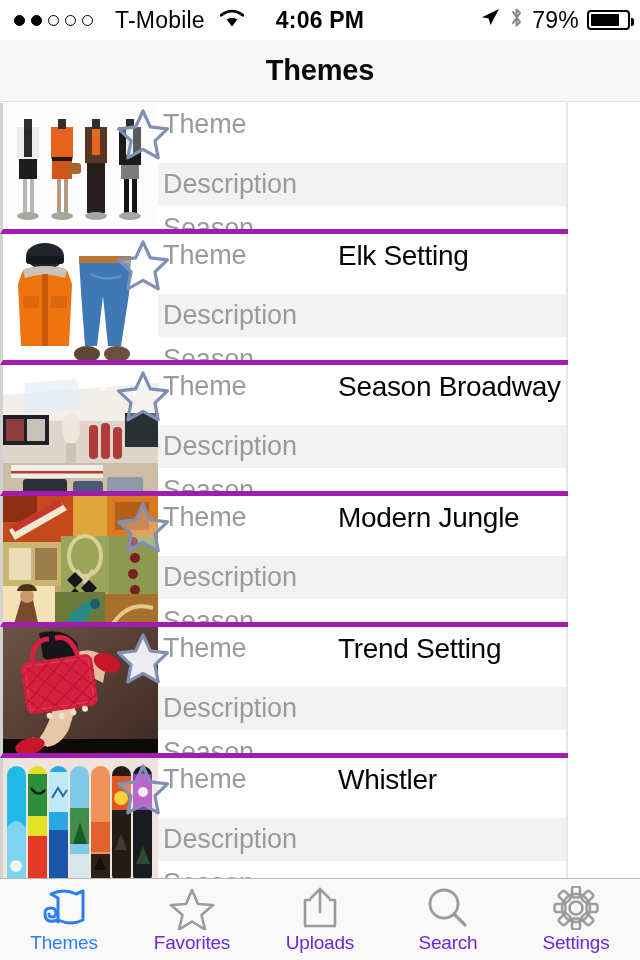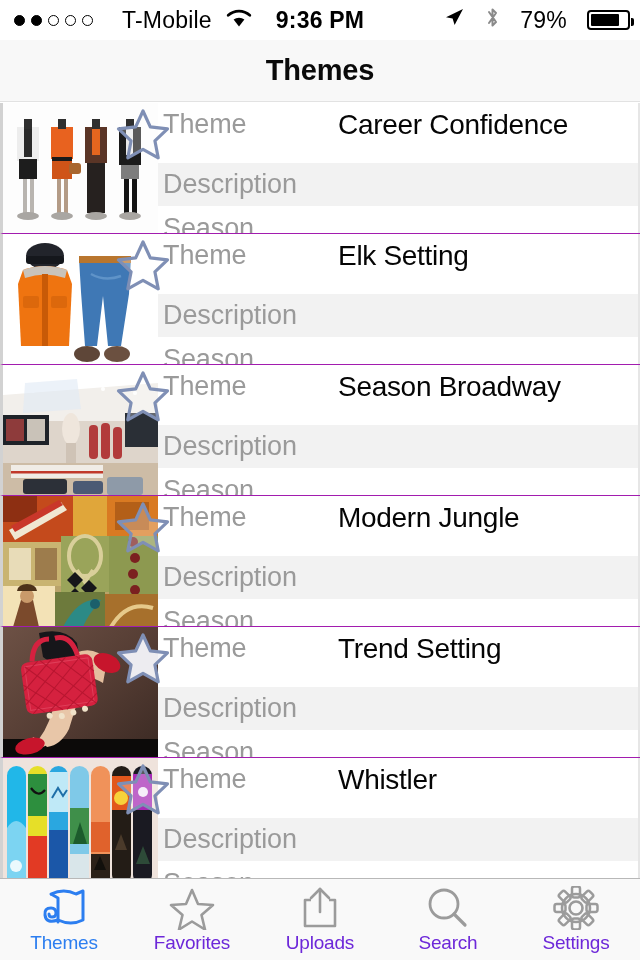--- a/index.html
+++ b/index.html
@@ -17,27 +17,27 @@
   .statusbar {
     position: absolute; top:0; left:0; width:640px; height:40px;
     background:#ffffff;
     display:flex; align-items:center;
     font-size:22px; color:#000; letter-spacing:0.2px;
   }
   .sb-left { position:absolute; left:14px; display:flex; align-items:center; gap:9px; }
   .dots { display:flex; align-items:center; gap:6px; }
   .dot { width:11px; height:11px; border-radius:50%; border:1.6px solid #000; }
   .dot.filled { background:#000; }
-  .carrier { font-size:23px; font-weight:400; color:#000; margin-left:20px; }
+  .carrier { font-size:23px; font-weight:400; color:#000; margin-left:13px; }
   .wifi { margin-left:4px; display:block; }
   .sb-center {
     position:absolute; left:0; width:640px; text-align:center;
     font-size:23px; font-weight:700; color:#000;
   }
-  .sb-right { position:absolute; right:10px; display:flex; align-items:center; gap:20px;text-align:center; }
+  .sb-right { position:absolute; right:10px; display:flex; align-items:center; gap:8px;text-align:center; }
   .batt-pct { font-size:23px; font-weight:400; }
   .batt {
     width:43px; height:20px; border:2px solid #000; border-radius:4px;
     position:relative; display:flex; align-items:center; padding:2px;
   }
   .batt::after{
     content:""; position:absolute; right:-6px; top:6px;
     width:3.5px; height:8px; background:#000; border-radius:0 2px 2px 0;
   }
   .batt-fill { height:100%; background:#000; border-radius:1px; }
@@ -50,22 +50,22 @@
     border-bottom:1px solid #e2e2e2;
   }
   .nav-title { font-size:29px; font-weight:700; color:#0a0a0a; letter-spacing:-0.2px; }
 
   
   .list {
     position:absolute; top:103px; left:0; width:640px; height:775px;
     overflow:hidden; background:#fff;
   }
   .row {
-    position:relative; width:640px; height:131px;
-    border-bottom:1px solid #a21caf;
+    position:relative; width:568px; height:131px;
+    border-bottom:5px solid #a21caf;
     border-left:3px solid #d2d2d2;
     background:#fff;
     overflow:hidden;
   }
   .thumb {
     position:absolute; left:0; top:0; width:155px; height:131px;
     overflow:hidden; background:#ffffff;
   }
   .thumb svg { display:block; width:155px; height:131px; }
 
@@ -128,21 +128,21 @@
         </div>
       <span class="carrier">T-Mobile</span>
       <span class="wifi">
         <svg width="28" height="21" viewBox="0 0 28 21">
           <path d="M14 19.5 L8.6 12.6 A8.6 8.6 0 0 1 19.4 12.6 Z" fill="#000"></path>
           <path d="M3.2 8.3 A16 16 0 0 1 24.8 8.3" stroke="#000" stroke-width="2.8" fill="none" stroke-linecap="round"></path>
         </svg>
       </span>
     </div>
 
-    <div class="sb-center">9:36 PM</div>
+    <div class="sb-center">4:06 PM</div>
 
     <div class="sb-right">
       <span>
         <svg width="22" height="22" viewBox="0 0 22 22">
           <path d="M20 3 L3 11.2 L9.6 12.6 L11.6 19 Z" fill="#000"></path>
         </svg>
       </span>
       <span>
         <svg width="15" height="23" viewBox="0 0 15 23">
           <path d="M4 6 L11 16 L7.5 19.5 L7.5 3.5 L11 7 L4 17" stroke="#8a8a8a" stroke-width="2" fill="none" stroke-linejoin="round" stroke-linecap="round"></path>
@@ -202,21 +202,20 @@
     </svg>
         </div>
        <div class="star-badge">
           <svg viewBox="0 0 56 54">
       <polygon points="28,4 35.3,19.8 52.5,21.9 39.9,33.8 43.2,50.8 28,42.4 12.8,50.8 16.1,33.8 3.5,21.9 20.7,19.8" fill="#ffffff" fill-opacity="0.28" stroke="#7f8fb5" stroke-width="3.2" stroke-linejoin="round"></polygon>
     </svg>
         </div>
        <div class="fields">
          <div class="field">
            <span class="f-label">Theme</span>
-           <span class="f-value">Career Confidence</span>
          </div>
          <div class="field alt">
            <span class="f-label">Description</span>
            <span class="f-value"></span>
          </div>
          <div class="field">
            <span class="f-label">Season</span>
            <span class="f-value"></span>
          </div>
        </div>

